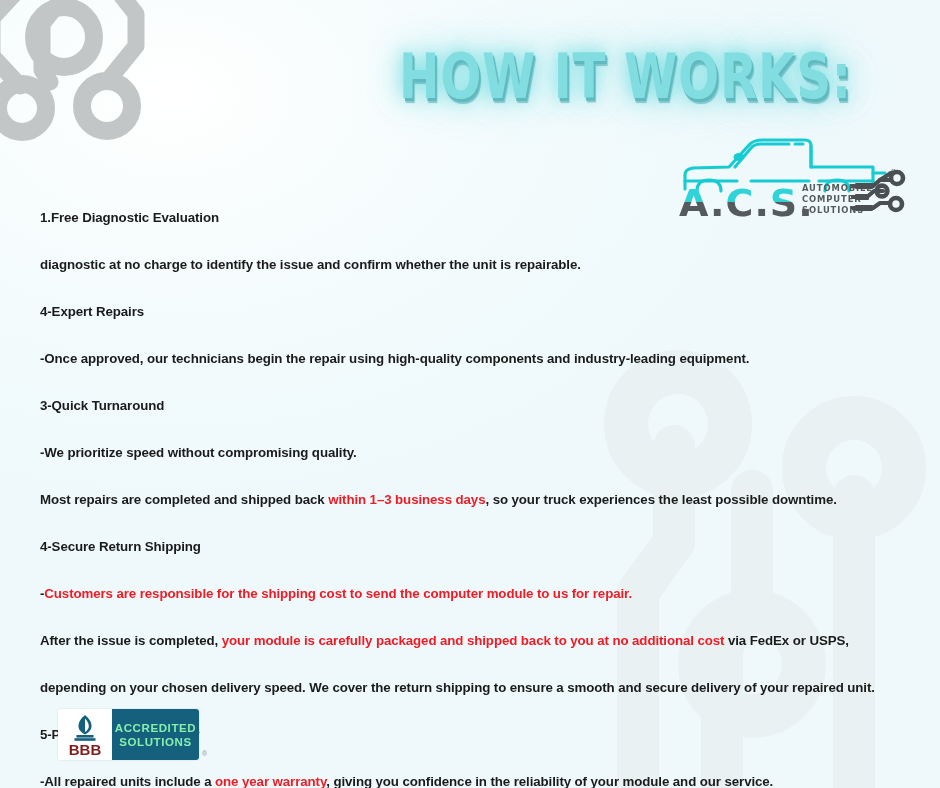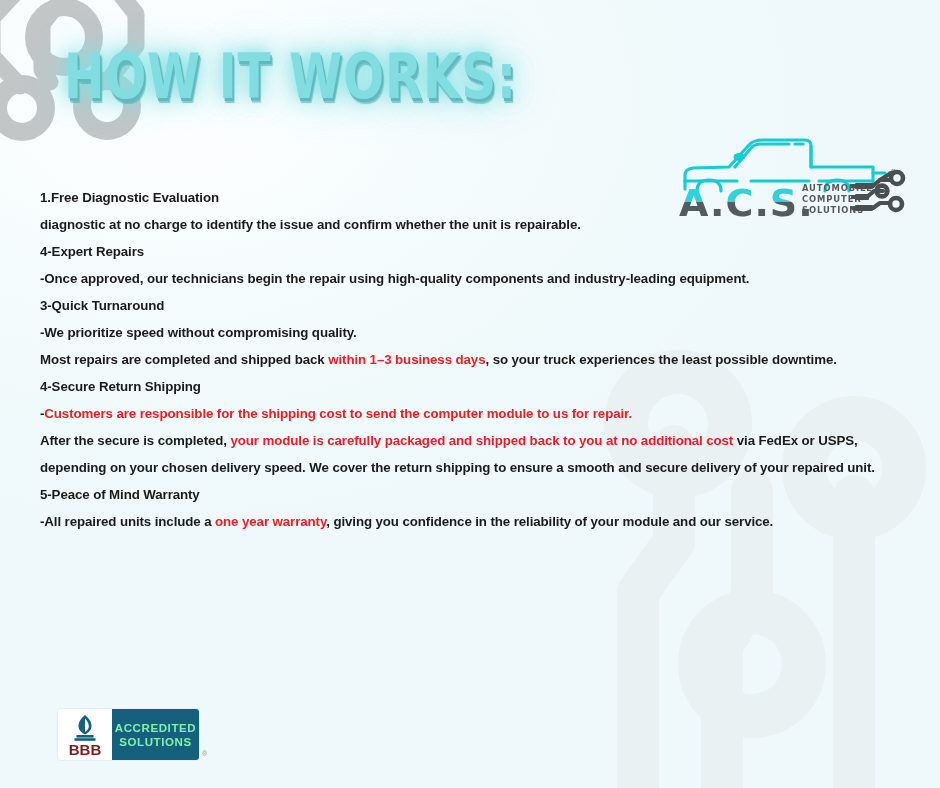--- a/index.html
+++ b/index.html
@@ -43,21 +43,21 @@
     height: 470px;
     opacity: 1;
   }
 
   
   .title-wrap {
     position: absolute;
     left: 0;
     top: 46px;
     width: 916px;
-    text-align: left;
+    text-align: right;
   }
   .title {
     display: inline-block;
     font-family: "DejaVu Sans", sans-serif;
     font-weight: bold;
     font-size: 62px;
     letter-spacing: 1px;
     line-height: 1;
     color: #82dde0;
     transform: scaleX(0.78);
@@ -87,20 +87,21 @@
     width: 880px;
   }
   .line {
     font-family: "Liberation Sans", sans-serif;
     font-weight: bold;
     font-size: 13.3px;
     line-height: 27px;
     color: #1b1b1b;
     white-space: nowrap;
     letter-spacing: -0.1px;
+    margin-top: 20px;
   }
   .line .red { color: #ef1c25; }
 
   
   .bbb {
     position: absolute;
     left: 58px;
     top: 709px;
     width: 141px;
     height: 51px;
@@ -243,21 +244,21 @@
   <div class="content" id="steps-root">
       <div class="line">1.Free Diagnostic Evaluation</div>
       <div class="line"><span> diagnostic at no charge to identify the issue and confirm whether the unit is repairable.</span></div>
       <div class="line">4-Expert Repairs</div>
       <div class="line"><span>-Once approved, our technicians begin the repair using high-quality components and industry-leading equipment.</span></div>
       <div class="line">3-Quick Turnaround</div>
       <div class="line"><span>-We prioritize speed without compromising quality.</span></div>
       <div class="line"><span>Most repairs are completed and shipped back </span><span class="red">within 1–3 business days</span><span>, so your truck experiences the least possible downtime.</span></div>
       <div class="line">4-Secure Return Shipping</div>
       <div class="line"><span>-</span><span class="red">Customers are responsible for the shipping cost to send the computer module to us for repair.</span></div>
-      <div class="line"><span>After the secure is completed, </span><span class="red">your module is carefully packaged and shipped back to you at no additional cost</span><span> via FedEx or USPS,</span></div>
+      <div class="line"><span>After the issue is completed, </span><span class="red">your module is carefully packaged and shipped back to you at no additional cost</span><span> via FedEx or USPS,</span></div>
       <div class="line"><span> depending on your chosen delivery speed. We cover the return shipping to ensure a smooth and secure delivery of your repaired unit.</span></div>
       <div class="line">5-Peace of Mind Warranty</div>
       <div class="line"><span>-All repaired units include a </span><span class="red">one year warranty</span><span>, giving you confidence in the reliability of your module and our service.</span></div>
     </div>
 
   <div class="bbb">
     <div class="bbb-left">
       <svg class="bbb-torch" width="26" height="27" viewBox="0 0 26 27">
         <path d="M13 1 C17.5 5 19.5 8 19.5 12 C19.5 16 16.5 18.6 13 20.4
                  C9.5 18.6 6.5 16 6.5 12 C6.5 8 8.5 5 13 1 Z" fill="#15607d"></path>

